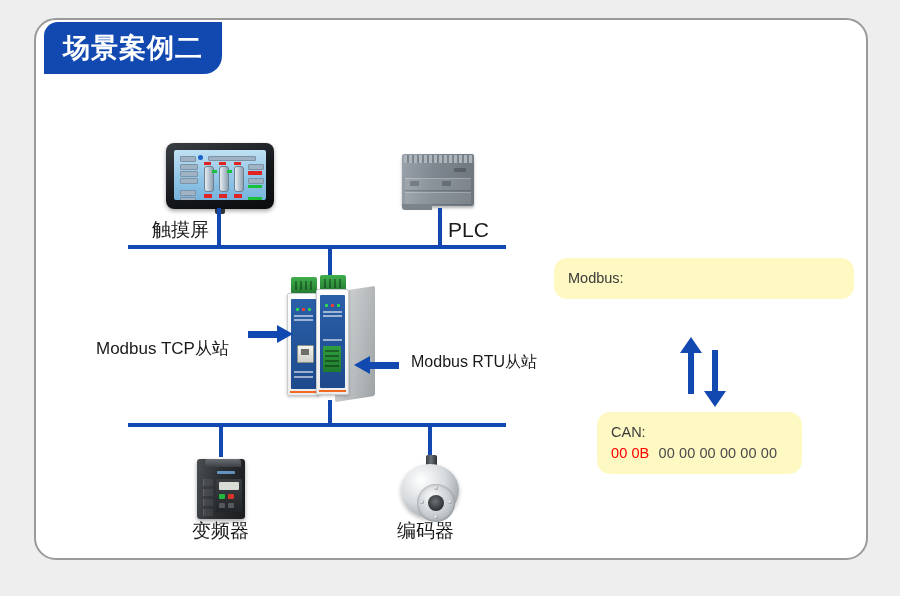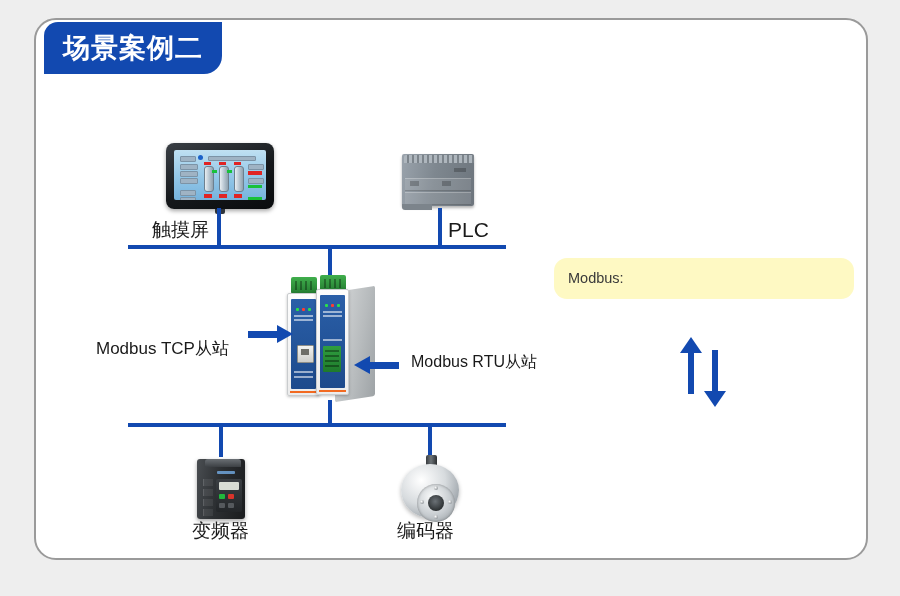--- a/index.html
+++ b/index.html
@@ -415,17 +415,24 @@
     </div>
   </div>
 
   <div class="lbl" style="left:192px;top:518px;font-size:19px;">变频器</div>
   <div class="lbl" style="left:397px;top:518px;font-size:19px;">编码器</div>
 
   <div class="panel" style="left:554px;top:258px;width:300px;">
     <div class="hdr">Modbus:</div>
   </div>
 
+  <div class="panel" style="left:597px;top:412px;width:205px;">
+    <div class="hdr">CAN:</div>
+    <div class="hex">
+      <span class="red">00 0B</span>
+      <span style="margin-left:5px;">00 00 00 00 00 00</span>
+    </div>
+  </div>
 
   <div class="arrow-v up" style="left:688px;top:352px;height:42px;"></div>
   <div class="arrow-v down" style="left:712px;top:350px;height:42px;"></div>
 
 </div>
 
 </body></html>

